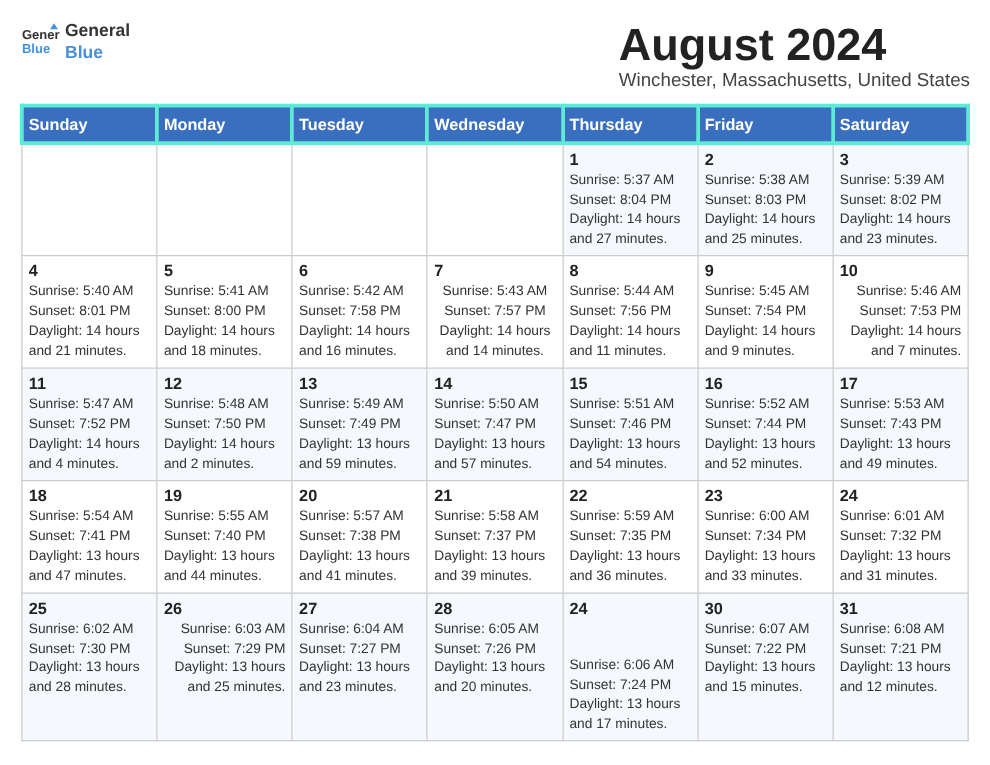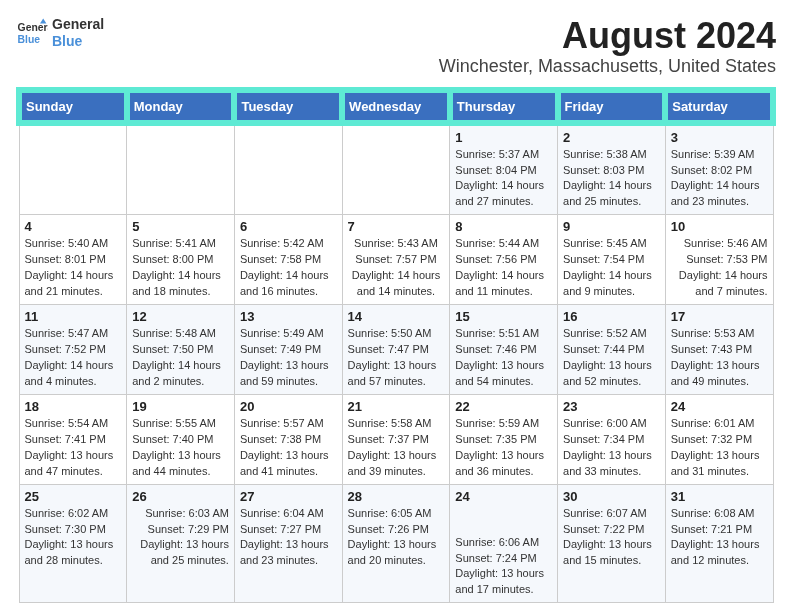--- a/index.html
+++ b/index.html
@@ -19,48 +19,48 @@
     .logo {
       display: flex;
       align-items: center;
       gap: 4px;
     }
     .logo-icon {
       width: 32px;
       height: 32px;
     }
     .title-block {
-      text-align: right;
+      text-align: left;
       margin-left: 24px;
     }
     .month-year {
       font-size: 36px;
       font-weight: bold;
       color: #222;
       line-height: 1.1;
     }
     .location {
-      font-size: 18px;
+      font-size: 15px;
       color: #444;
     }
     table {
       width: 100%;
       border-collapse: collapse;
       font-size: 11px;
     }
     thead tr {
       background-color: #3a6fbf;
       color: #fff;
     }
     thead th {
       padding: 6px 4px;
       text-align: left;
       font-size: 13px;
       font-weight: bold;
-      border: 6px solid #5eead4;
+      border: 3px solid #5eead4;
     }
     tbody tr {
       vertical-align: top;
     }
     tbody td {
       border: 1px solid #ccc;
       padding: 4px 5px;
       min-height: 80px;
       height: 80px;
       background: #fff;

